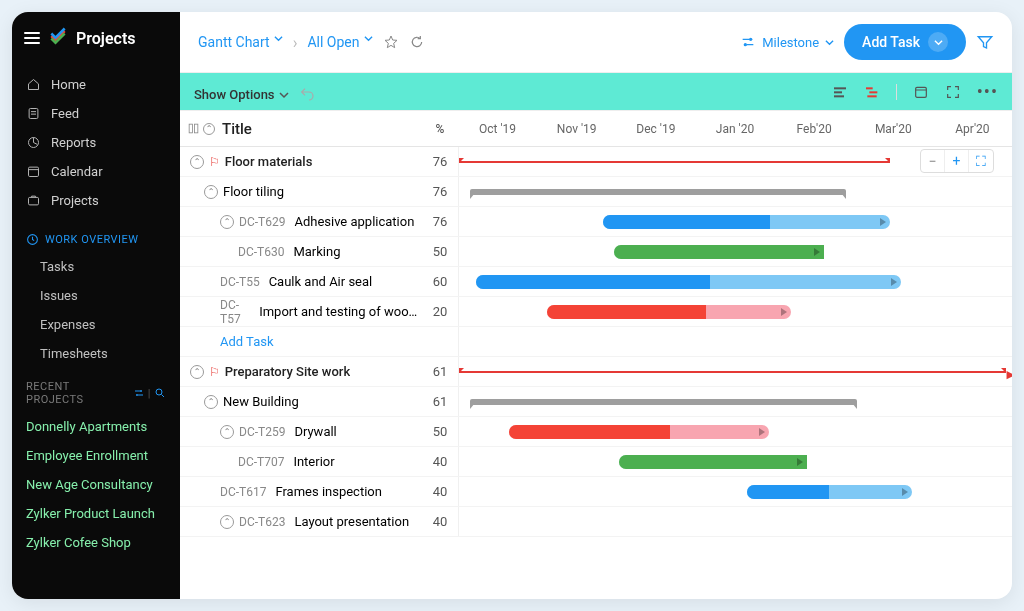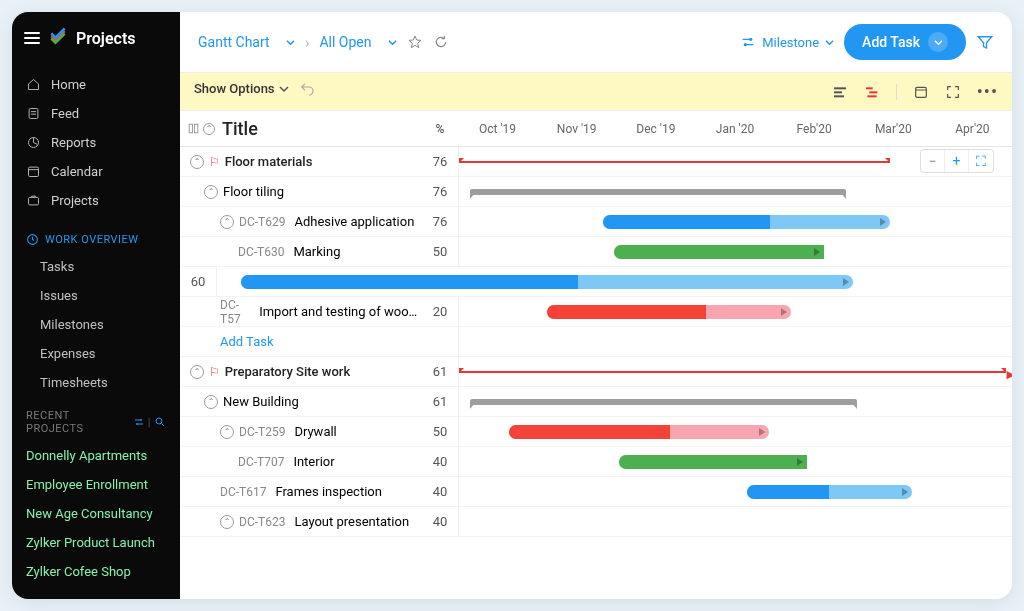--- a/index.html
+++ b/index.html
@@ -13,40 +13,40 @@
 .nav-list { padding: 6px 0; }
 .nav-item { display: flex; align-items: flex-end; gap: 10px; padding: 7px 14px; cursor: pointer; color: #d0d0d0; }
 .nav-item .ico { width: 15px; height: 15px; opacity: 0.85; }
 .section-label { padding: 12px 14px 6px; font-size: 11px; letter-spacing: 0.5px; color: #7a7a7a; display: flex; align-items: center; gap: 6px; }
 .section-label.blue { color: #2196f3; }
 .sub-item { padding: 7px 14px 7px 28px; color: #c0c0c0; cursor: pointer; }
 .recent-row { padding: 7px 14px; color: #86efac; cursor: pointer; white-space: nowrap; overflow: hidden; text-overflow: ellipsis; }
 .recent-icons { display: flex; gap: 3px; align-items: center; }
 .main { flex: 1; display: flex; flex-direction: column; overflow: hidden; }
 .topbar { display: flex; align-items: center; padding: 12px 18px; border-bottom: 1px solid #eee; gap: 10px; }
-.crumb { color: #2196f3; font-size: 14px; display: flex; align-items: center; gap: 16px; cursor: pointer; }
+.crumb { color: #2196f3; font-size: 14px; display: flex; gap: 4px; cursor: pointer; }
 .crumb-sep { color: #bbb; }
 .top-icon { width: 16px; height: 16px; color: #888; cursor: pointer; }
 .spacer { flex: 1; }
 .milestone-btn { color: #2196f3; font-size: 13px; display: flex; align-items: center; gap: 6px; cursor: pointer; }
 .add-task-btn { background: #2196f3; color: #fff; border-radius: 20px; padding: 8px 18px; font-size: 14px; font-weight: 500; display: flex; align-items: center; gap: 8px; cursor: pointer; }
 .add-task-btn .chev-wrap { background: rgba(255,255,255,0.2); border-radius: 50%; width: 20px; height: 20px; display: flex; align-items: center; justify-content: center; }
 .filter-icon { color: #2196f3; cursor: pointer; }
-.subbar { display: flex; align-items: flex-start; padding: 8px 14px; border-bottom: 1px solid #eee; font-size: 13px; gap: 10px; background: #fef9c3; }
+.subbar { display: flex; align-items: flex-end; padding: 8px 14px; border-bottom: 1px solid #eee; font-size: 13px; gap: 10px; background: #5eead4; }
 .show-opts { display: flex; align-items: center; gap: 4px; cursor: pointer; color: #333; font-weight: 500; }
 .undo-icon { color: #aaa; cursor: pointer; }
 .view-icons { display: flex; gap: 16px; align-items: center; }
 .vi { width: 16px; height: 16px; color: #555; cursor: pointer; }
 .vi.active { color: #e53935; }
 .vi-sep { width: 1px; height: 16px; background: #ddd; }
 .more-dots { font-size: 18px; color: #555; cursor: pointer; letter-spacing: 1px; }
 .grid-wrap { flex: 1; overflow: auto; position: relative; }
 .grid-header { display: flex; border-bottom: 1px solid #e5e5e5; font-size: 12px; color: #555; height: 36px; align-items: center; position: sticky; top: 0; background: #fff; z-index: 2; }
 .col-toggle { width: 42px; display: flex; align-items: center; justify-content: center; gap: 3px; }
-.col-title { flex: 0 0 200px; font-size: 18px; font-weight: 500; color: #222; display: flex; align-items: center; gap: 6px; }
+.col-title { flex: 0 0 200px; font-size: 15px; font-weight: 500; color: #222; display: flex; align-items: center; gap: 6px; }
 .col-pct { flex: 0 0 36px; text-align: center; font-weight: 500; }
 .col-months { flex: 1; display: flex; }
 .month-cell { flex: 1; text-align: center; color: #666; }
 .row { display: flex; border-bottom: 1px solid #f3f3f3; height: 30px; align-items: center; font-size: 13px; position: relative; }
 .row.summary .r-title { font-weight: 500; color: #222; }
 .r-title-wrap { flex: 0 0 242px; display: flex; align-items: center; padding-left: 10px; gap: 5px; overflow: hidden; }
 .indent-1 { padding-left: 24px; }
 .indent-2 { padding-left: 40px; }
 .indent-3 { padding-left: 58px; }
 .collapse { width: 14px; height: 14px; border: 1px solid #999; border-radius: 50%; display: inline-flex; align-items: center; justify-content: center; font-size: 8px; color: #666; flex-shrink: 0; }
@@ -140,21 +140,20 @@
     <div class="section-label blue">
       <svg width="13" height="13" viewBox="0 0 24 24">
           <circle cx="12" cy="12" r="9" fill="none" stroke="#2196f3" stroke-width="2"></circle>
           <path d="M12 7 V12 L15 14" stroke="#2196f3" stroke-width="2" fill="none"></path>
         </svg>
       <span>WORK OVERVIEW</span>
     </div>
     <div id="work-items">
         <div class="sub-item">Tasks</div>
         <div class="sub-item">Issues</div>
-        <div class="sub-item">Milestones</div>
         <div class="sub-item">Expenses</div>
         <div class="sub-item">Timesheets</div>
       </div>
     <div class="section-label">
       <span>RECENT PROJECTS</span>
       <span class="recent-icons">
         <svg width="12" height="12" viewBox="0 0 24 24">
             <path d="M4 8 H14 M10 16 H20" stroke="#2196f3" stroke-width="2"></path>
             <circle cx="16" cy="8" r="2" fill="#2196f3"></circle>
             <circle cx="8" cy="16" r="2" fill="#2196f3"></circle>
@@ -325,20 +324,24 @@
             </div>
             <div class="r-pct">50</div>
             <div class="r-bars">
               <div class="task-bar bar-green" style="left: 28%; width: 38%;">
                 <div class="prog" style="width: 100%;"></div>
                 <span class="end-marker"></span>
               </div>
             </div>
           </div>
           <div class="row">
+            <div class="r-title-wrap indent-2">
+              <span class="task-id">DC-T55</span>
+              <span class="r-title">Caulk and Air seal</span>
+            </div>
             <div class="r-pct">60</div>
             <div class="r-bars">
               <div class="task-bar bar-blue" style="left: 3%; width: 77%;">
                 <div class="prog" style="width: 55%;"></div>
                 <span class="end-marker"></span>
               </div>
             </div>
           </div>
           <div class="row">
             <div class="r-title-wrap indent-2">

